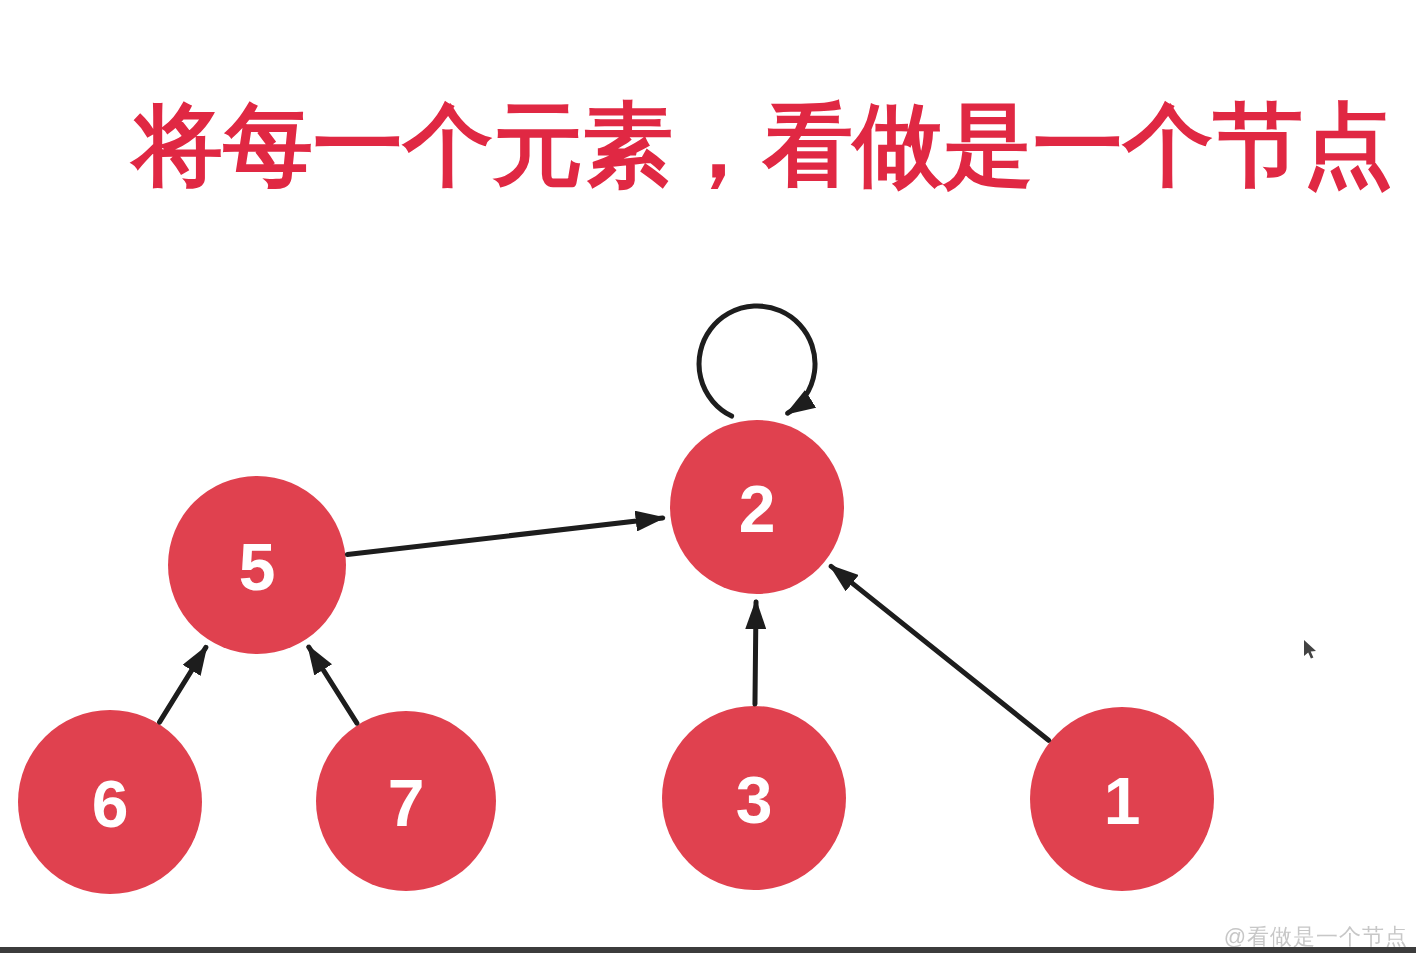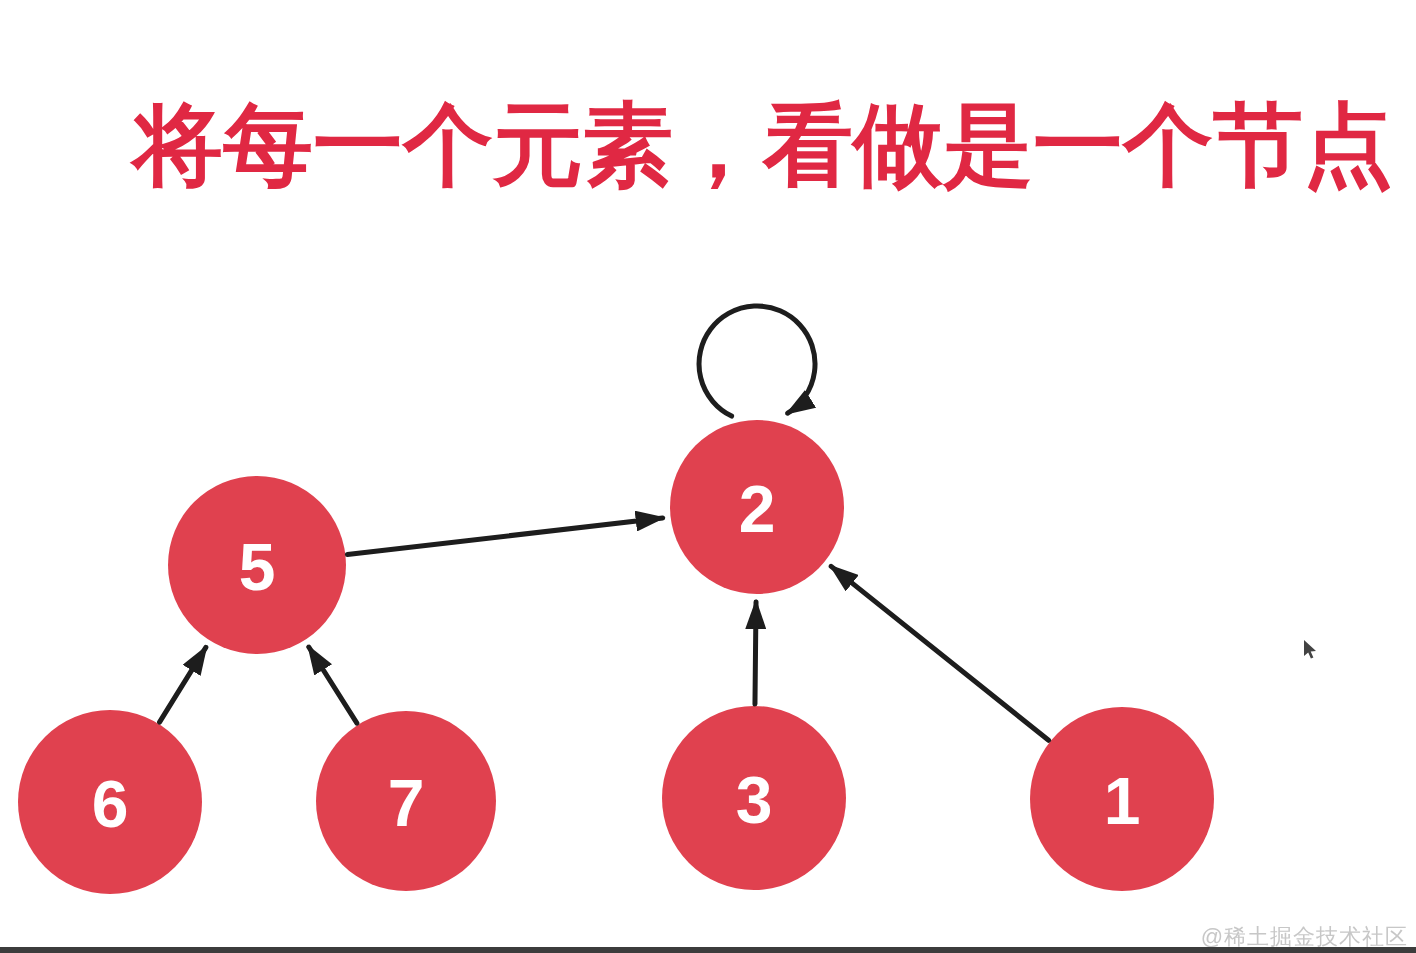--- a/index.html
+++ b/index.html
@@ -80,20 +80,20 @@
       <line x1="356.8850473583919" y1="723.2071891045671" x2="308.78424354604334" y2="647.0206810527934" stroke="#1d1d1d" stroke-width="5" stroke-linecap="round" marker-end="url(#arrow)"></line>
       <path d="M 731.6 416.1 A 58 58 0 1 1 787.7 413.2" fill="none" stroke="#1d1d1d" stroke-width="5" stroke-linecap="round" marker-end="url(#arrow)"></path>
       <text x="757" y="509" fill="#ffffff" font-size="66" font-weight="bold" text-anchor="middle" dominant-baseline="central" font-family="&quot;Liberation Sans&quot;,&quot;DejaVu Sans&quot;,sans-serif">2</text>
       <text x="257" y="567" fill="#ffffff" font-size="66" font-weight="bold" text-anchor="middle" dominant-baseline="central" font-family="&quot;Liberation Sans&quot;,&quot;DejaVu Sans&quot;,sans-serif">5</text>
       <text x="110" y="804" fill="#ffffff" font-size="66" font-weight="bold" text-anchor="middle" dominant-baseline="central" font-family="&quot;Liberation Sans&quot;,&quot;DejaVu Sans&quot;,sans-serif">6</text>
       <text x="406" y="803" fill="#ffffff" font-size="66" font-weight="bold" text-anchor="middle" dominant-baseline="central" font-family="&quot;Liberation Sans&quot;,&quot;DejaVu Sans&quot;,sans-serif">7</text>
       <text x="754" y="800" fill="#ffffff" font-size="66" font-weight="bold" text-anchor="middle" dominant-baseline="central" font-family="&quot;Liberation Sans&quot;,&quot;DejaVu Sans&quot;,sans-serif">3</text>
       <text x="1122" y="801" fill="#ffffff" font-size="66" font-weight="bold" text-anchor="middle" dominant-baseline="central" font-family="&quot;Liberation Sans&quot;,&quot;DejaVu Sans&quot;,sans-serif">1</text>
     </svg>
 
-  <div class="watermark">@稀土掘金技术社区</div>
+  <div class="watermark">@看做是一个节点</div>
 
   <div class="bottom-bar"></div>
 
   <svg class="cursor" viewBox="0 0 14 20">
     <path d="M1 0 L1 16 L5.2 12.4 L7.9 18.6 L10.4 17.4 L7.7 11.4 L13 11 Z" fill="#2a2a2a"></path>
   </svg>
 </div>
 
 </body></html>

